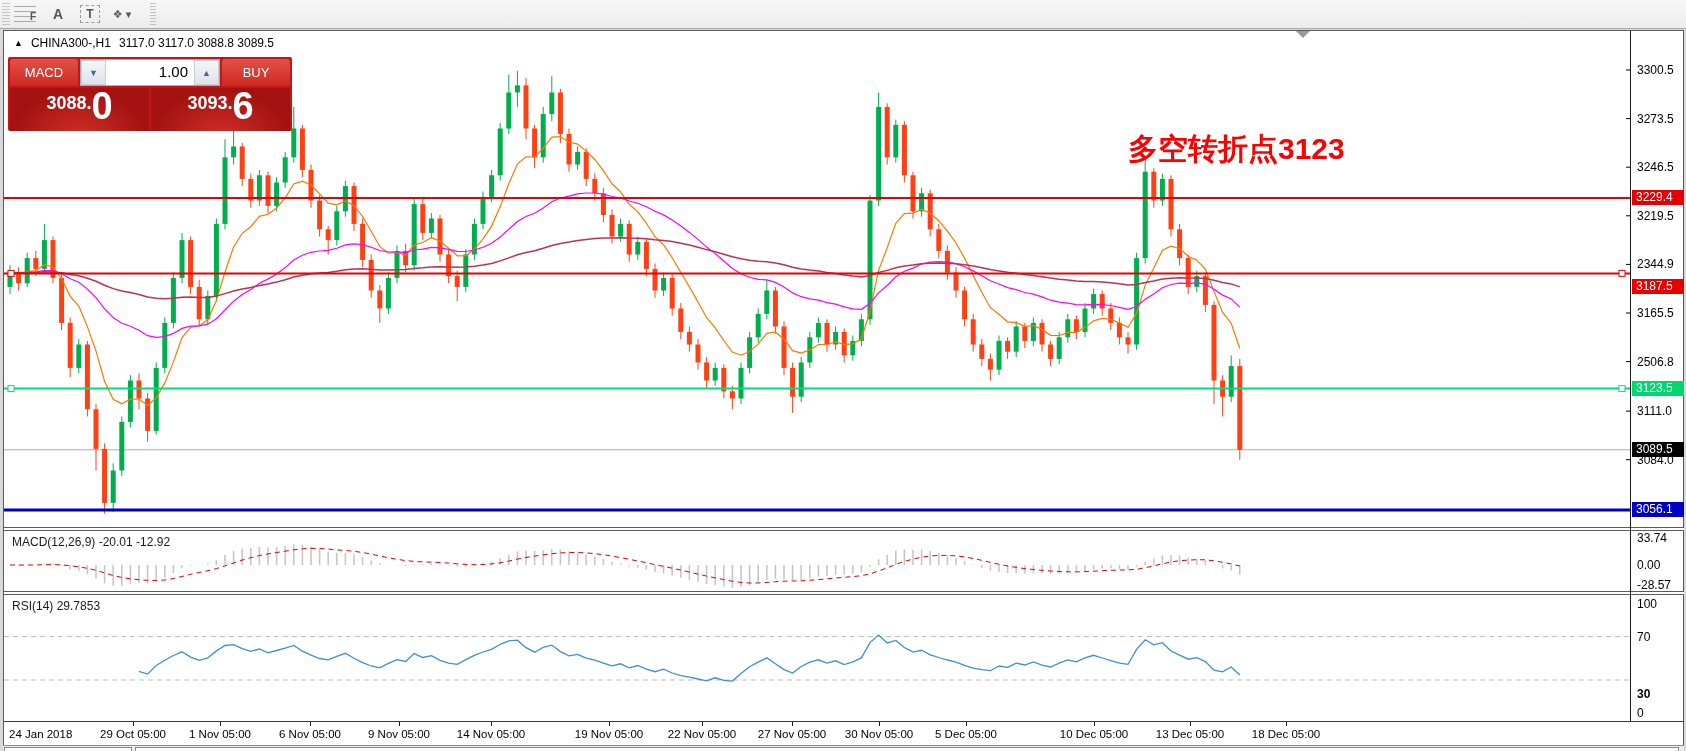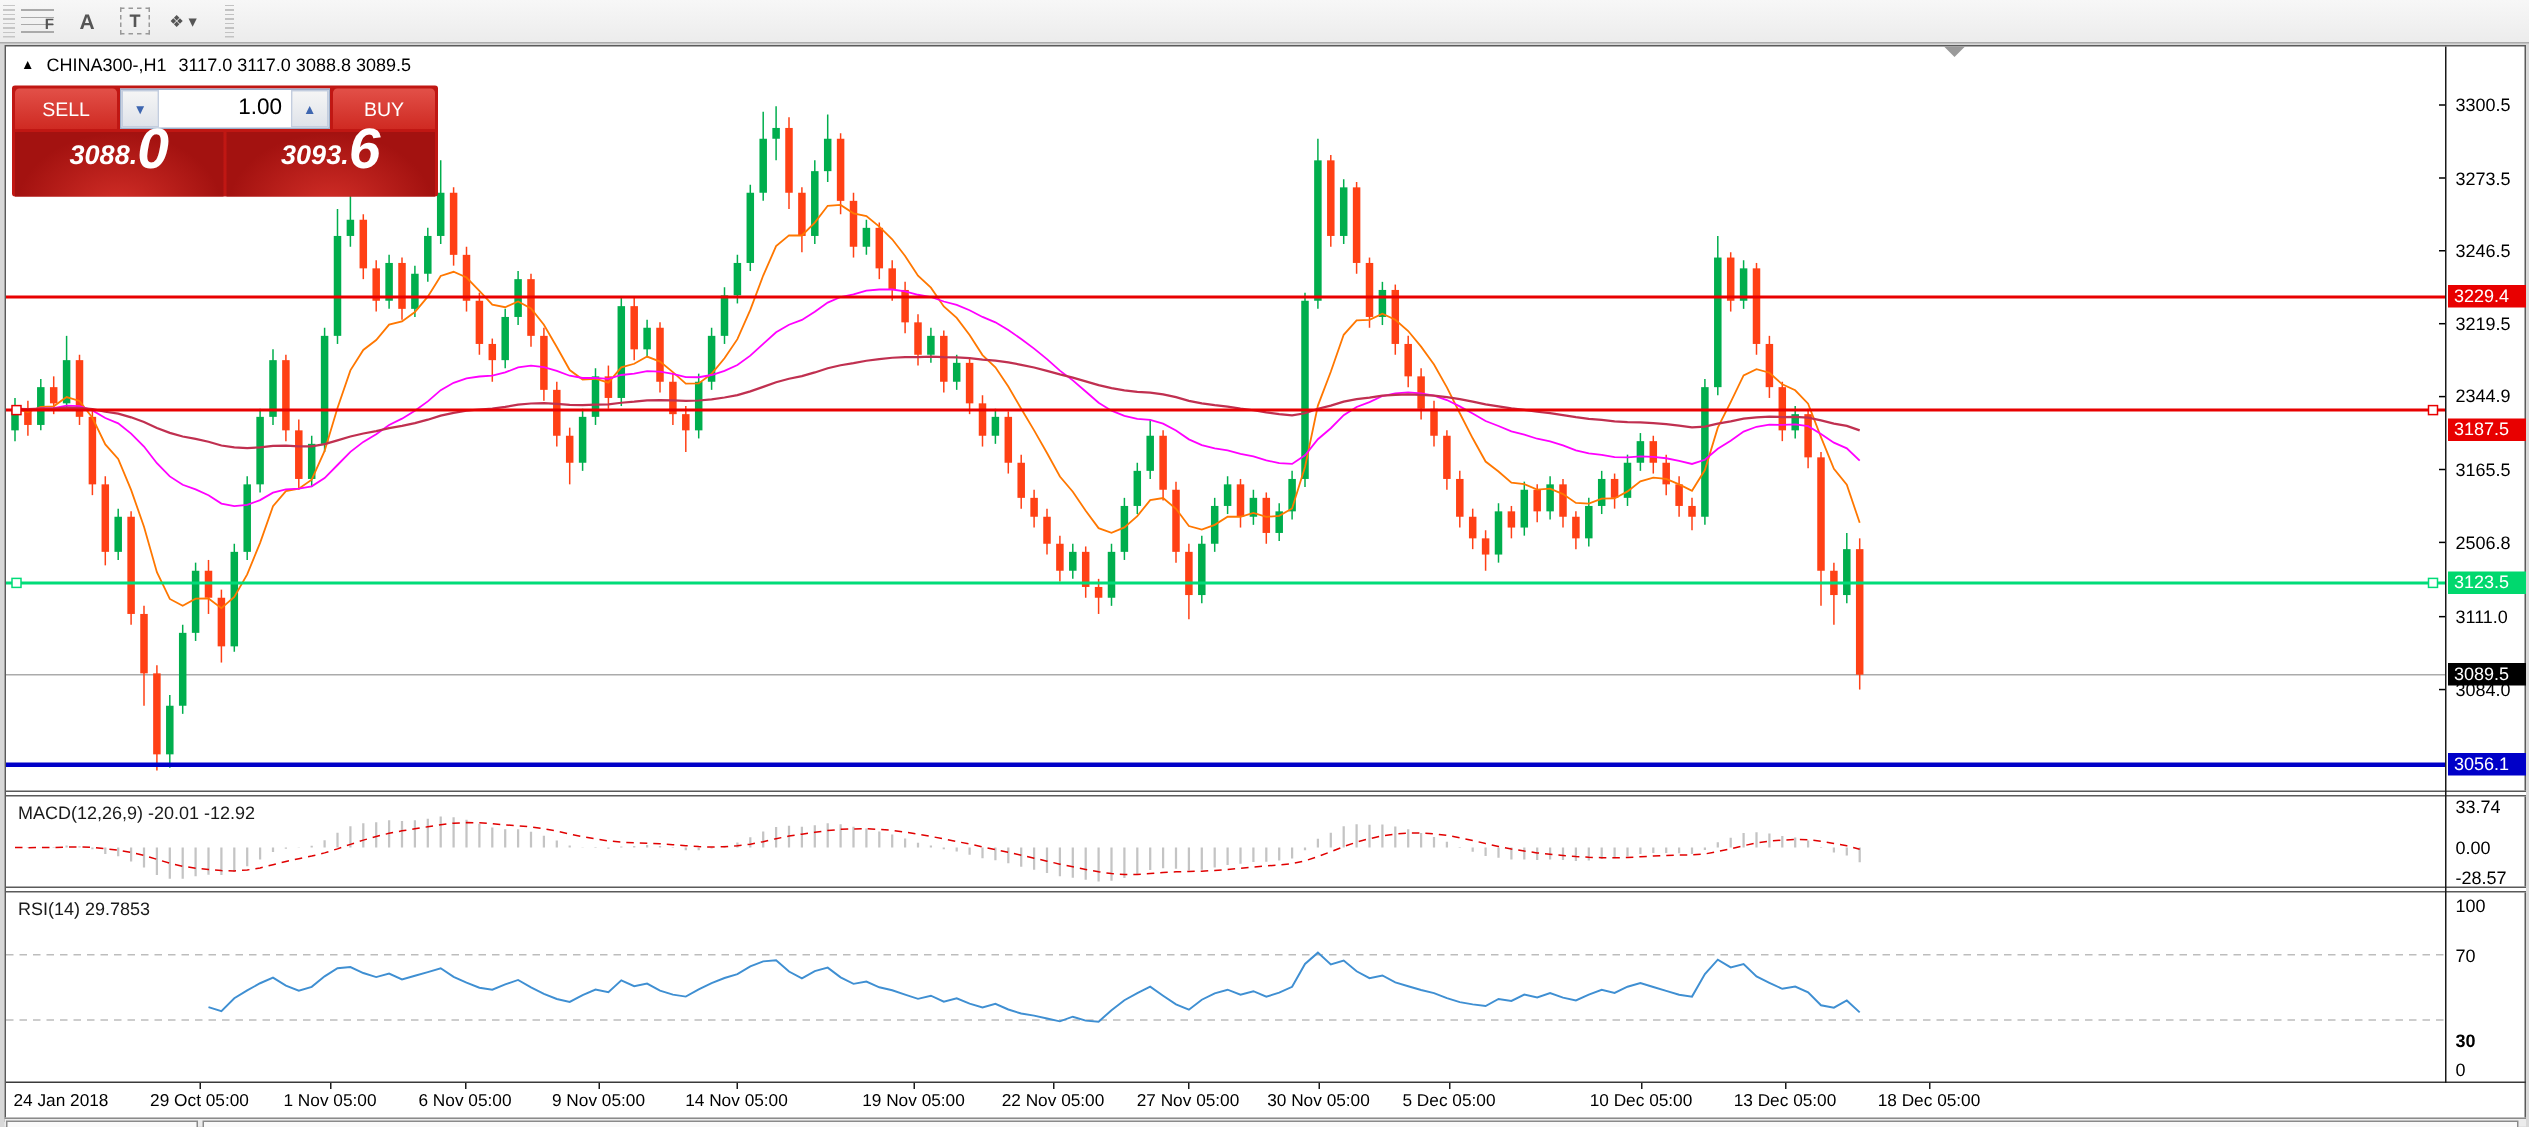--- a/index.html
+++ b/index.html
@@ -53,23 +53,23 @@
     background:#c01713; border-radius:2px; padding:2px; }
   #tp-top { display:flex; height:27px; gap:2px; }
   .tp-btn { flex:0 0 68px; display:flex; align-items:center; justify-content:center;
     color:#fff; font-size:13px; background:linear-gradient(#e25048,#cf2a22);
     border-radius:3px 3px 0 0; }
   #tp-spinner { flex:1; display:flex; background:#fff; border:1px solid #9db0cc; }
   .sp-btn { width:25px; background:linear-gradient(#f5f5f5,#dfe3ea); border:1px solid #c3cdde;
     color:#3e66b0; font-size:9px; display:flex; align-items:center; justify-content:center; }
   #tp-volume { flex:1; font-size:15px; color:#000; text-align:right; padding:3px 6px 0 0; }
   #tp-prices { display:flex; height:43px; margin-top:2px; gap:2px; }
-  .tp-price { flex:1; display:flex; align-items:flex-end; justify-content:center;
+  .tp-price { flex:1; display:flex; justify-content:center;
     background:radial-gradient(ellipse at 50% 120%,#d32f28 0%,#a31210 70%);
-    color:#fff; padding-bottom:13px;font-style:italic; }
+    color:#fff; padding-bottom:13px; }
   .pp-main { font-size:18px; font-weight:bold; line-height:30px; }
   .pp-dot  { font-size:18px; font-weight:bold; line-height:30px; }
   .pp-big  { font-size:38px; font-weight:bold; line-height:36px; }
 
   
   #annotation { position:absolute; left:1128px; top:129px; font-size:30px; font-weight:bold;
     color:#fe0000; white-space:nowrap; }
 
   
   .pane-label { position:absolute; left:12px; font-size:12px; color:#1a1a1a; }
@@ -587,21 +587,21 @@
   <div id="axis-line"></div>
 
   <div id="window-title">
     <span class="tri">▲</span>
     <span>CHINA300-,H1</span>
     <span>3117.0 3117.0 3088.8 3089.5</span>
   </div>
 
   <div id="trade-panel">
     <div id="tp-top">
-      <div class="tp-btn">SELL</div>
+      <div class="tp-btn">MACD</div>
       <div id="tp-spinner">
         <div class="sp-btn">▼</div>
         <div id="tp-volume">1.00</div>
         <div class="sp-btn">▲</div>
       </div>
       <div class="tp-btn">BUY</div>
     </div>
     <div id="tp-prices">
       <div class="tp-price">
         <span class="pp-main">3088</span>
@@ -609,20 +609,21 @@
         <span class="pp-big">0</span>
       </div>
       <div class="tp-price">
         <span class="pp-main">3093</span>
         <span class="pp-dot">.</span>
         <span class="pp-big">6</span>
       </div>
     </div>
   </div>
 
+  <div id="annotation">多空转折点3123</div>
 
   <div id="macd-label" class="pane-label">MACD(12,26,9) -20.01 -12.92</div>
   <div id="rsi-label" class="pane-label">RSI(14) 29.7853</div>
 
   <div id="price-axis">
       <div class="ax-label" style="top: 63px;">3300.5</div>
       <div class="ax-label" style="top: 111.6px;">3273.5</div>
       <div class="ax-label" style="top: 160.2px;">3246.5</div>
       <div class="ax-label" style="top: 208.8px;">3219.5</div>
       <div class="ax-label" style="top: 257.4px;">2344.9</div>

